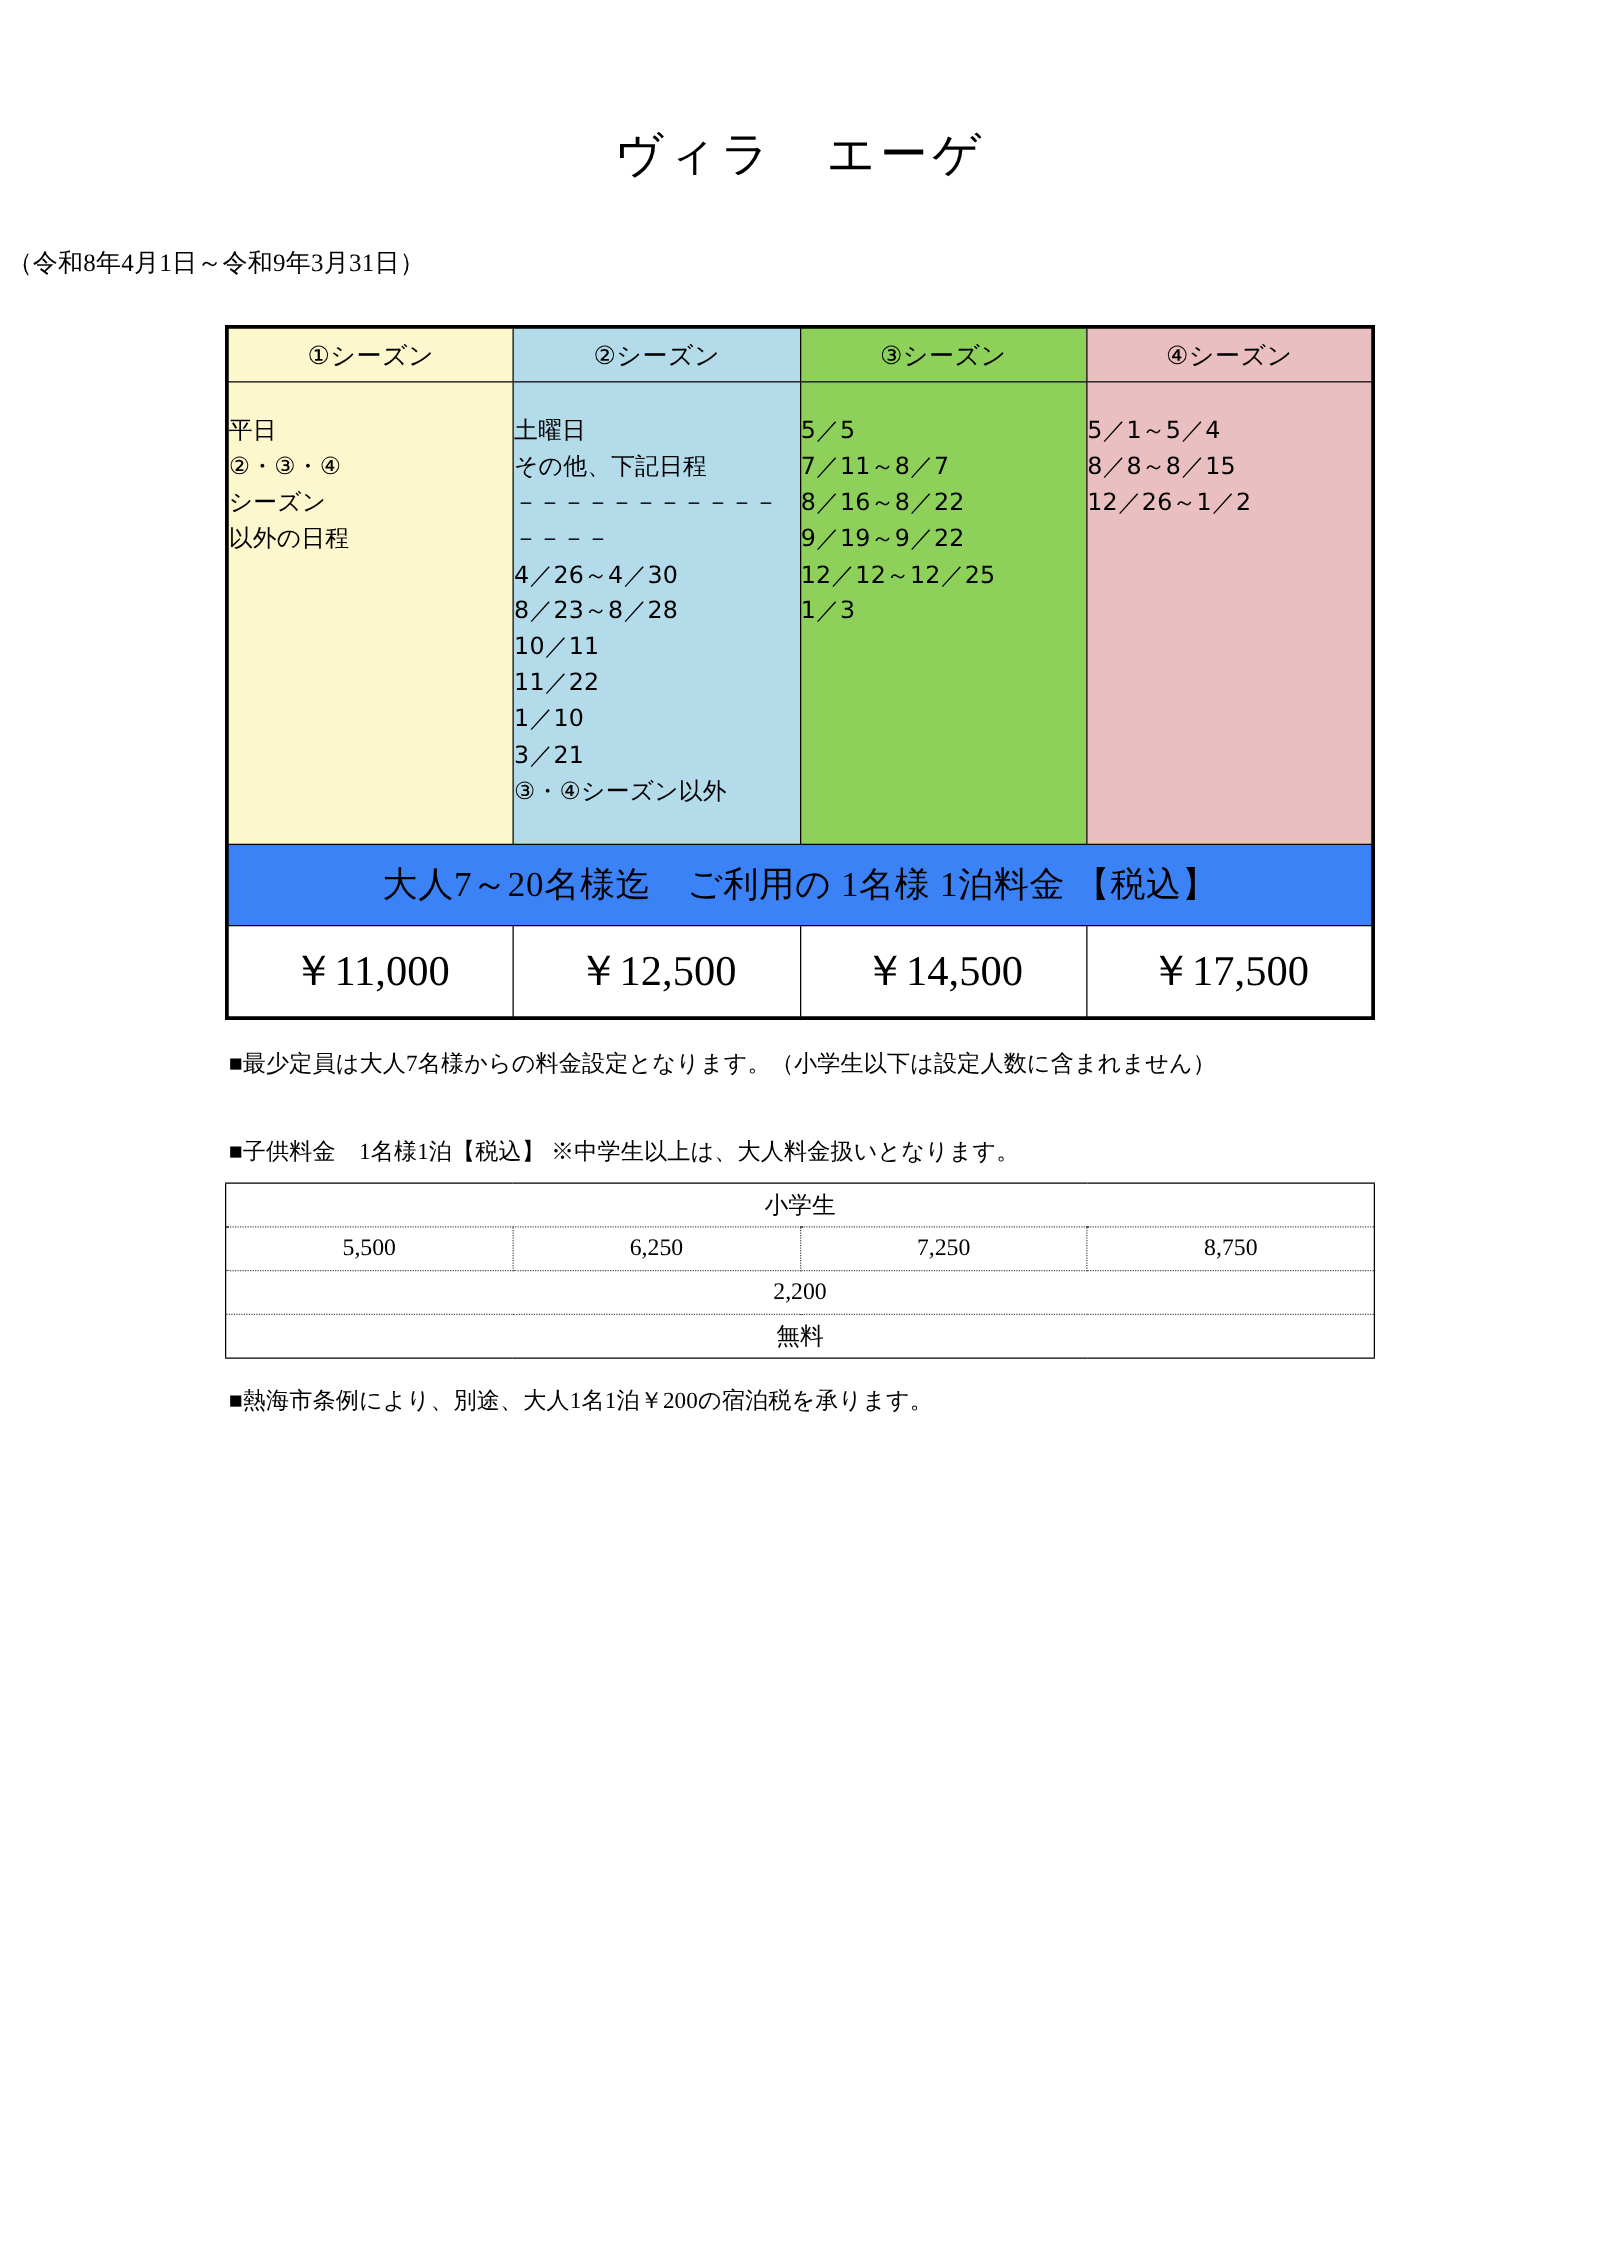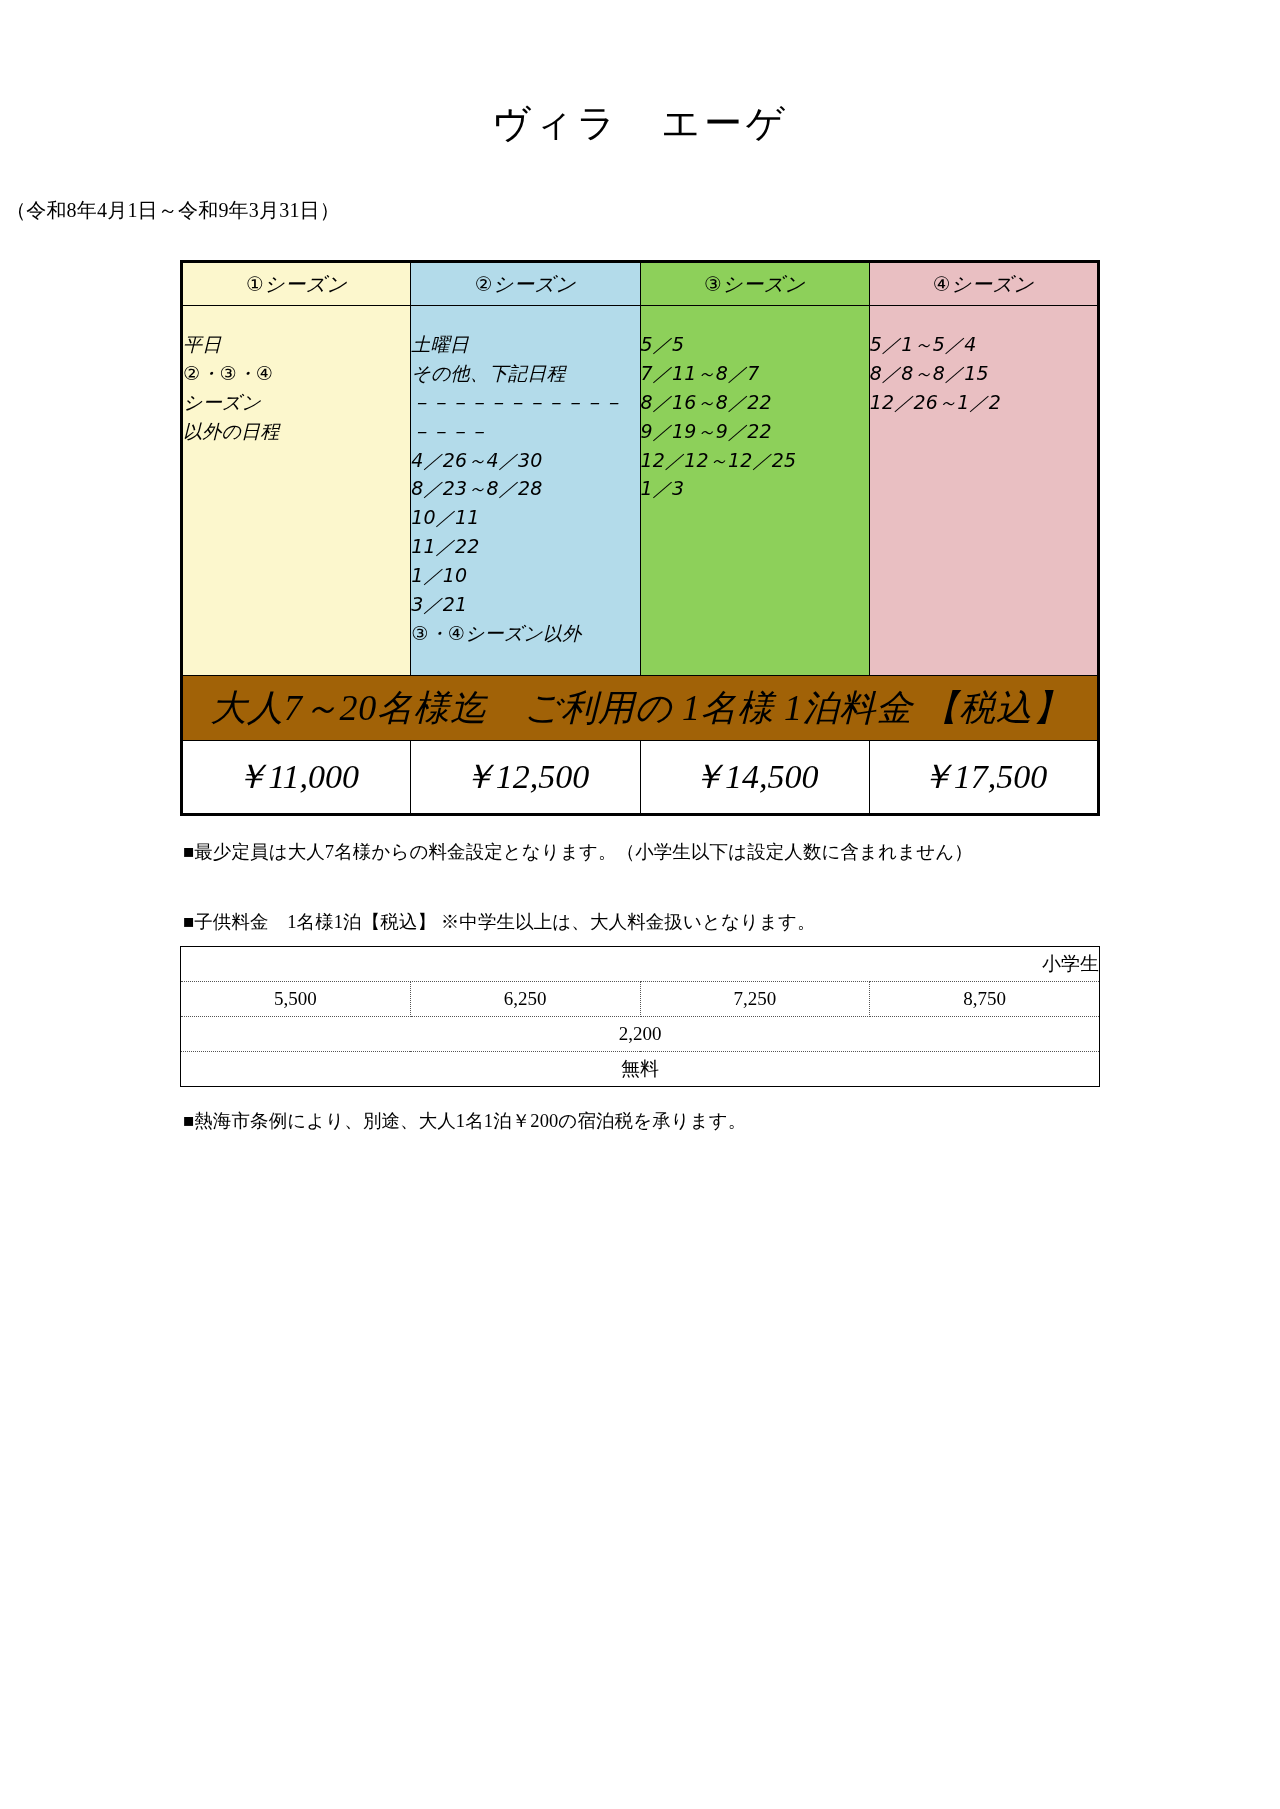--- a/index.html
+++ b/index.html
@@ -53,21 +53,20 @@
     width: 920px;
     table-layout: fixed;
     border: 3px solid #000;
   }
   table.season td,
   table.season th {
     border: 1px solid #000;
     padding: 0;
     vertical-align: top;
     font-weight: normal;
-    font-style: italic;
   }
   .season-head {
     height: 42px;
     text-align: center;
     vertical-align: middle !important;
     font-size: 20px;
     font-family: "DejaVu Sans", "Liberation Sans", sans-serif;
     letter-spacing: 0.02em;
   }
   .season-body {
@@ -82,22 +81,22 @@
   }
   .c1 { background: #fcf7cd; }
   .c2 { background: #b3dbea; }
   .c3 { background: #8dd05a; }
   .c4 { background: #e9bfc2; }
 
   .banner-row td {
     height: 64px;
     text-align: center;
     vertical-align: middle !important;
-    font-size: 36px;
-    background: #a16207;
+    font-size: 28px;
+    background: #3b82f6;
     letter-spacing: 0.02em;
   }
   .price-row td {
     height: 72px;
     text-align: center;
     vertical-align: middle !important;
     font-size: 34px;
     background: #ffffff;
   }
 
@@ -132,21 +131,21 @@
     text-align: center;
     vertical-align: middle;
     font-size: 19px;
     height: 34px;
     padding: 0;
   }
   table.child td.full {
     border-left: none;
     border-right: none;
   }
-  table.child tr.solid-top td { border-top: 1.2px solid #000; text-align: right; }
+  table.child tr.solid-top td { border-top: 1.2px solid #000; }
   table.child tr.solid-bot td { border-bottom: 1.2px solid #000; }
   .free-cell { font-size: 24px; }
   .label-cell { font-size: 19px; }
   .num-cell { font-size: 19px; }
 </style>
 </head>
 <body>
 
 <div class="page">
 

